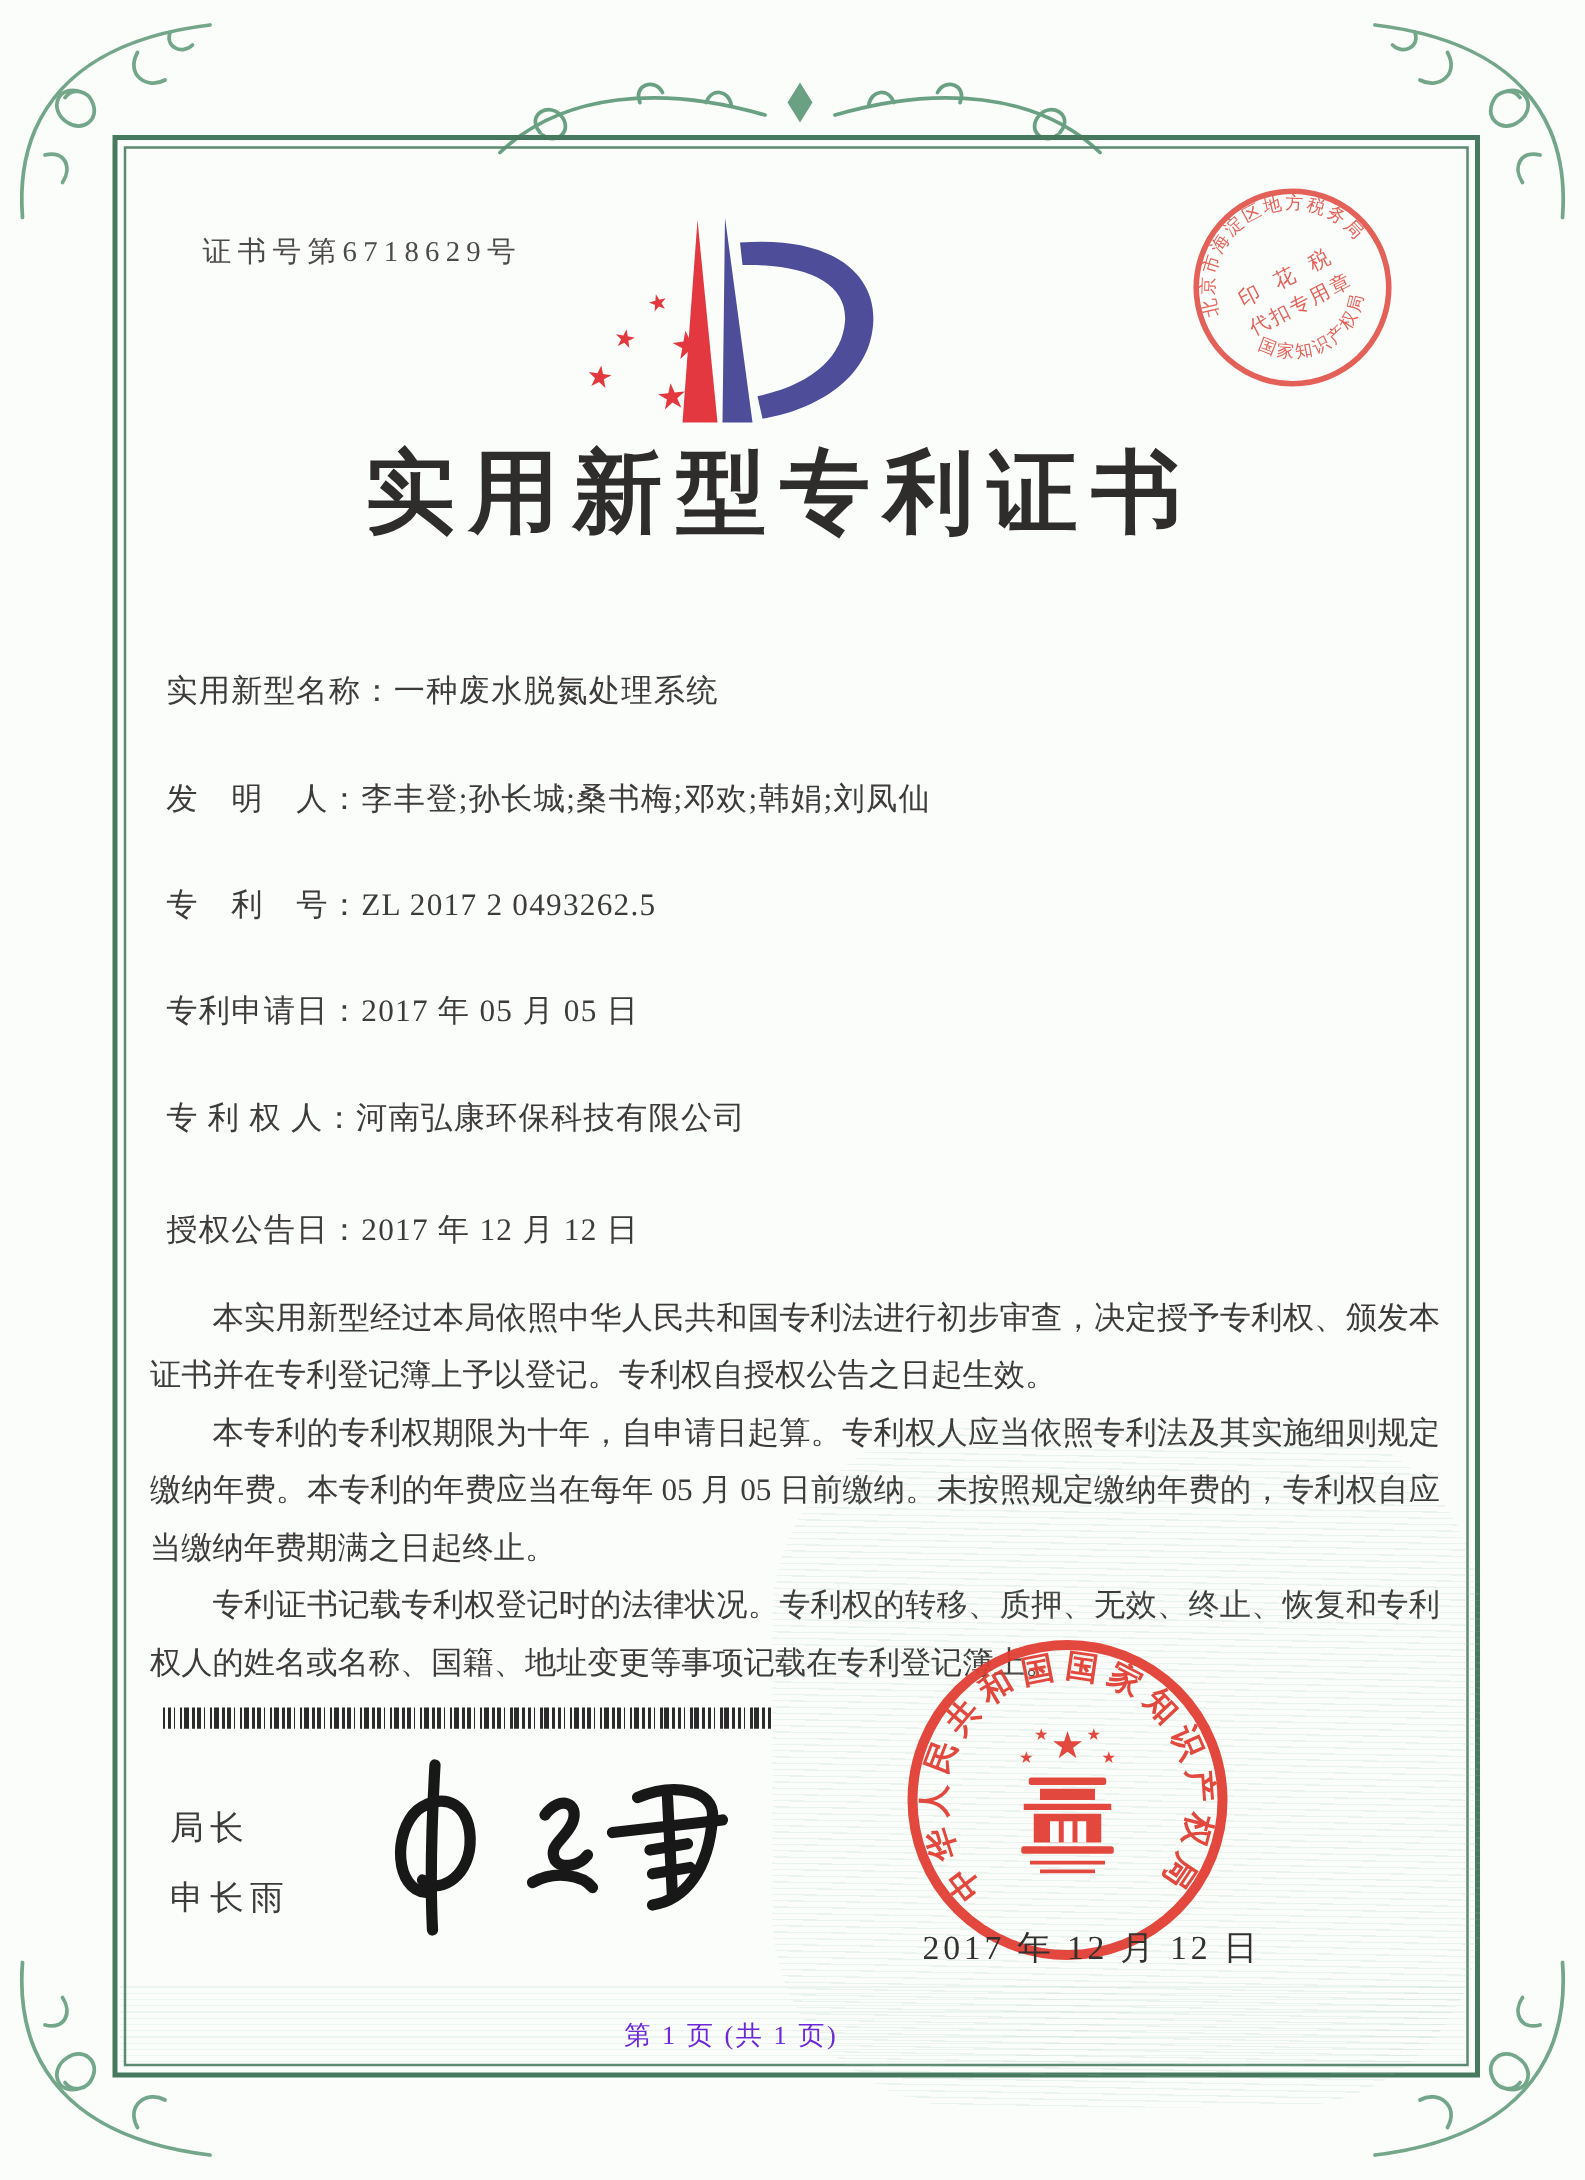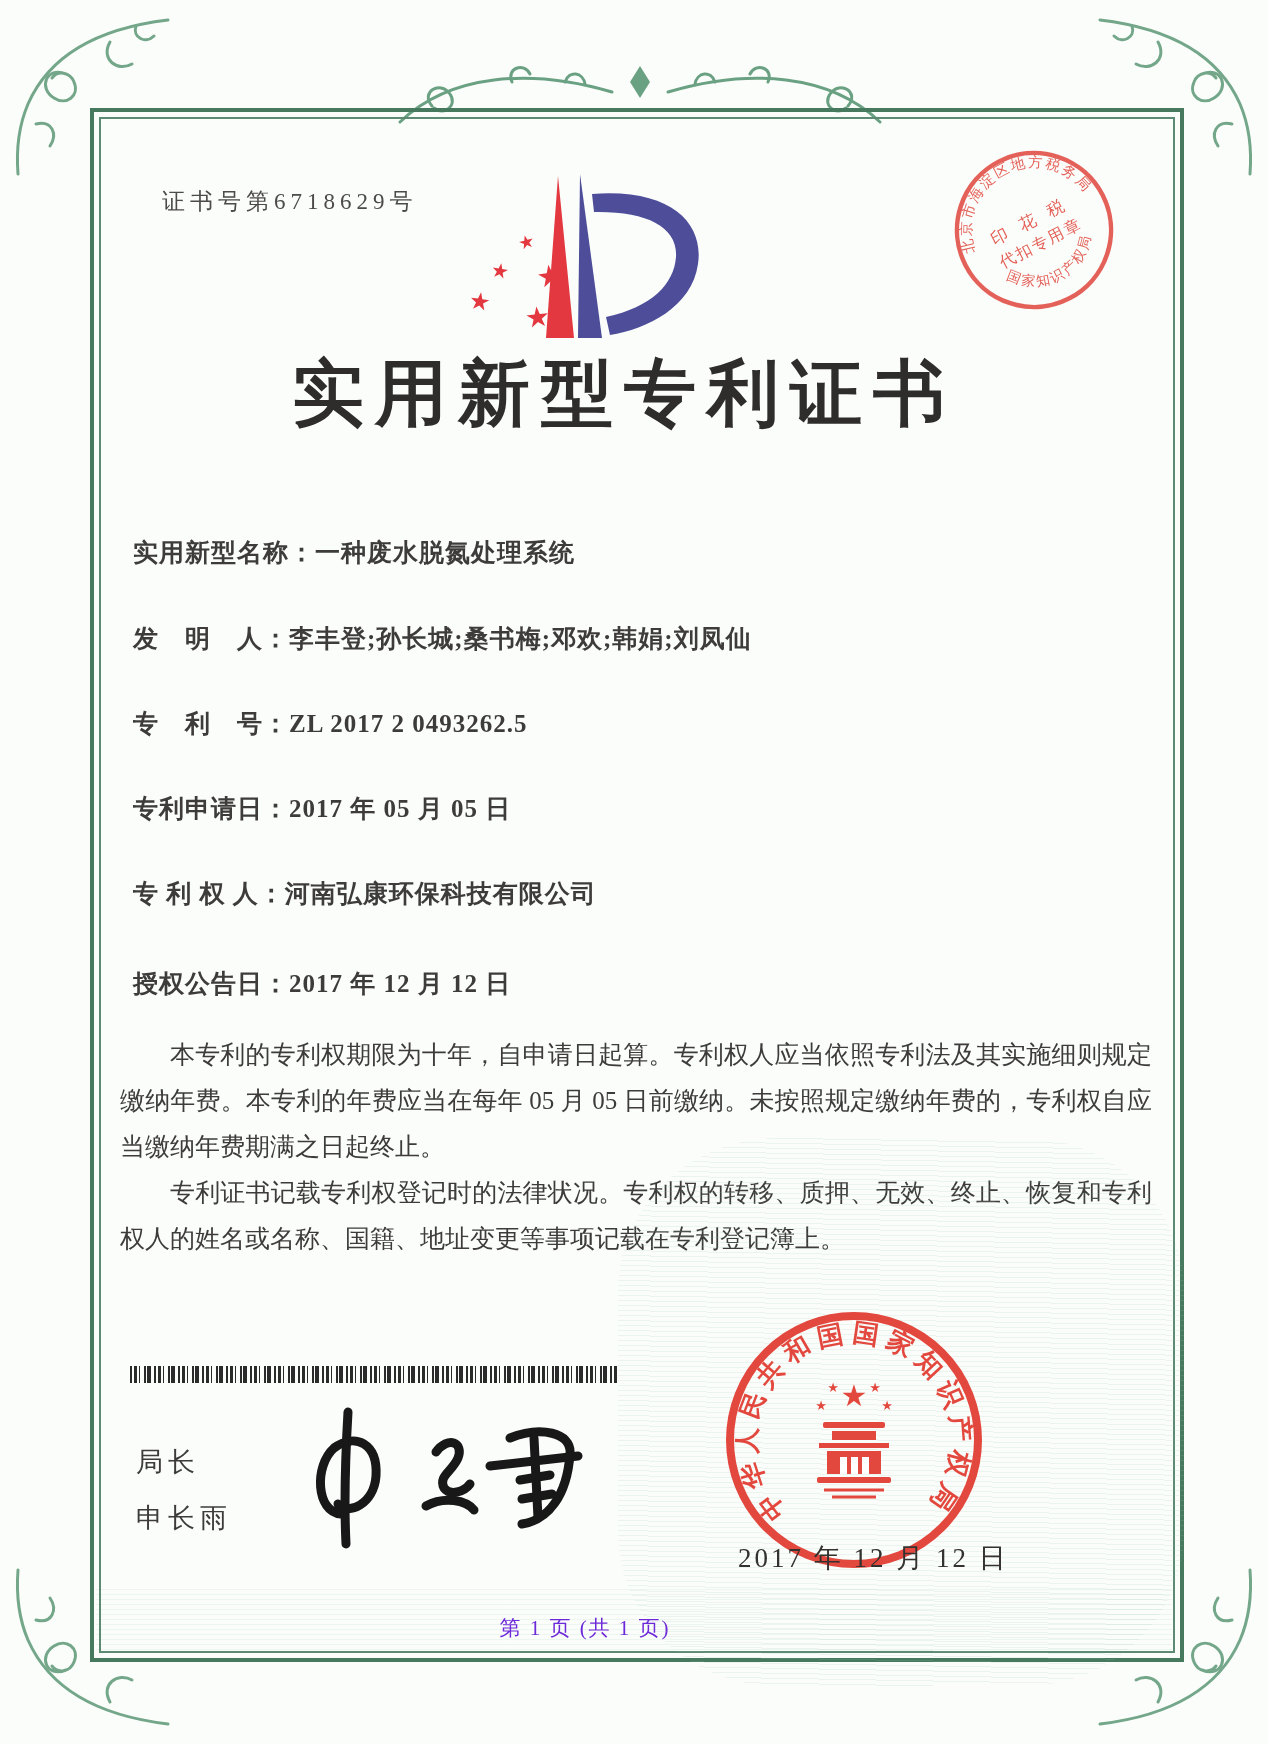--- a/index.html
+++ b/index.html
@@ -12,21 +12,21 @@
   .abs{position:absolute;}
   
   .frame-outer{left:90px;top:108px;width:1086px;height:1546px;border:4px solid #47795f;}
   .frame-inner{position:absolute;left:5px;top:5px;right:5px;bottom:5px;border:2px solid #5d8a72;}
   
   .orn{color:#74a78a;}
   
   .cert-no{left:131px;top:186px;font-size:23px;letter-spacing:5px;color:#4c4b49;margin-left:31px;}
   .doc-title{left:292px;top:346px;font-size:72px;font-weight:bold;letter-spacing:11px;color:#2e2d2b;}
   
-  .field{left:133px;font-size:25px;color:#3d3c3a;letter-spacing:1px;white-space:nowrap;font-weight:bold;}
+  .field{left:133px;font-size:25px;color:#3d3c3a;letter-spacing:1px;white-space:nowrap;}
   .f0{top:536px}.f1{top:622px}.f2{top:707px}.f3{top:792px}.f4{top:877px}.f5{top:967px}
   
   .paras{left:120px;top:1032px;width:1032px;font-size:25px;line-height:46px;text-align:justify;color:#3d3c3a;}
   .paras p{margin:0;text-indent:2em;}
   
   .barcode{left:130px;top:1366px;width:487px;height:17px;
     background:repeating-linear-gradient(90deg,
       #2b2b2b 0 2px,transparent 2px 4px,
       #2b2b2b 4px 7px,transparent 7px 9px,
       #2b2b2b 9px 10px,transparent 10px 14px,
@@ -150,20 +150,21 @@
 <div class="abs doc-title">实用新型专利证书</div>
 
 <div class="abs field f0"><span>实用新型名称：</span><span>一种废水脱氮处理系统</span></div>
 <div class="abs field f1"><span>发　明　人：</span><span>李丰登;孙长城;桑书梅;邓欢;韩娟;刘凤仙</span></div>
 <div class="abs field f2"><span>专　利　号：</span><span>ZL 2017 2 0493262.5</span></div>
 <div class="abs field f3"><span>专利申请日：</span><span>2017 年 05 月 05 日</span></div>
 <div class="abs field f4"><span>专 利 权 人：</span><span>河南弘康环保科技有限公司</span></div>
 <div class="abs field f5"><span>授权公告日：</span><span>2017 年 12 月 12 日</span></div>
 
 <div class="abs paras">
+  <p>本实用新型经过本局依照中华人民共和国专利法进行初步审查，决定授予专利权、颁发本证书并在专利登记簿上予以登记。专利权自授权公告之日起生效。</p>
   <p>本专利的专利权期限为十年，自申请日起算。专利权人应当依照专利法及其实施细则规定缴纳年费。本专利的年费应当在每年 05 月 05 日前缴纳。未按照规定缴纳年费的，专利权自应当缴纳年费期满之日起终止。</p>
   <p>专利证书记载专利权登记时的法律状况。专利权的转移、质押、无效、终止、恢复和专利权人的姓名或名称、国籍、地址变更等事项记载在专利登记簿上。</p>
 </div>
 
 <div class="abs barcode"></div>
 
 <div class="abs chief-title">局长</div>
 <div class="abs chief-name">申长雨</div>
 
 <svg class="abs signature" width="300" height="165" viewBox="0 0 300 165">

